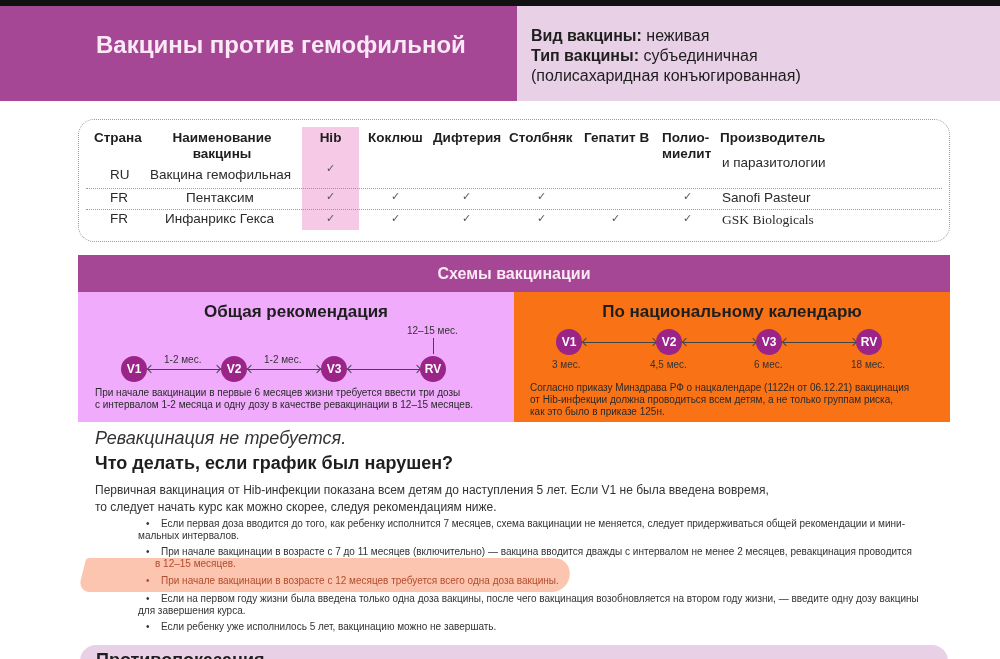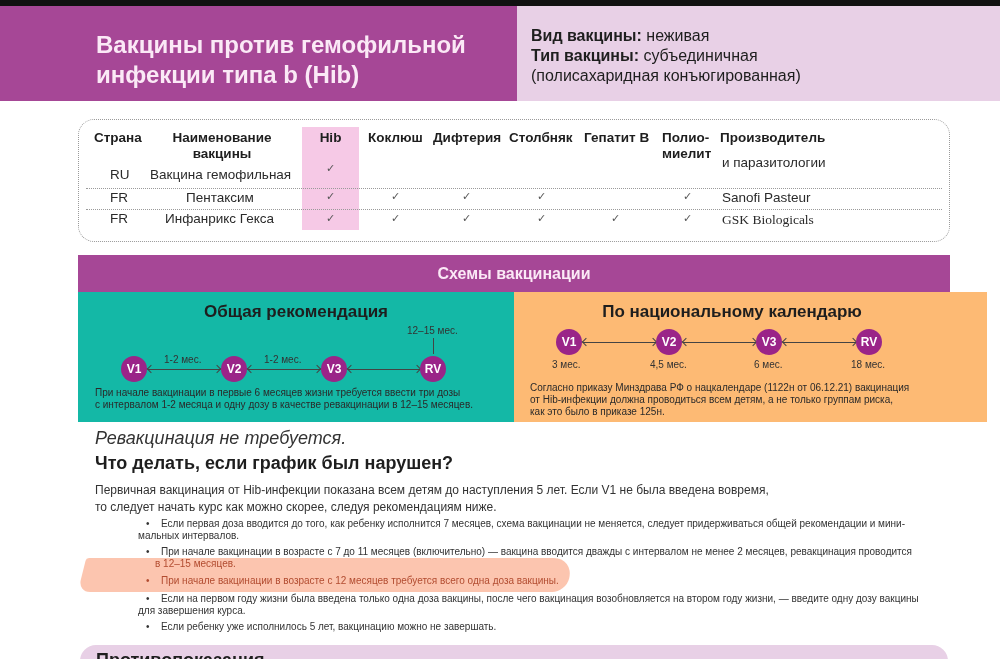--- a/index.html
+++ b/index.html
@@ -15,22 +15,22 @@
   .header-info b { font-weight: bold; }
 
   .table-box { position: absolute; left: 78px; top: 119px; width: 872px; height: 123px; border: 1.5px dotted #9a9a9a; border-radius: 16px; }
   .hib-col { position: absolute; left: 302px; top: 127px; width: 57px; height: 103px; background: #f6c9e6; }
   .th { position: absolute; font-size: 13.5px; font-weight: bold; color: #1e1e1e; line-height: 16px; text-align: center; }
   .td { position: absolute; font-size: 13.5px; color: #2a2a2a; line-height: 16px; }
   .check { position: absolute; font-size: 11px; color: #555; }
   .row-sep { position: absolute; left: 86px; width: 856px; border-top: 1.5px dotted #9a9a9a; }
 
   .schemes-header { position: absolute; left: 78px; top: 255px; width: 872px; height: 37px; background: #a64796; color: #fbe9f6; font-size: 16px; font-weight: bold; text-align: center; line-height: 37px; }
-  .scheme-left { position: absolute; left: 78px; top: 292px; width: 436px; height: 130px; background: #14b8a6; }
-  .scheme-right { position: absolute; left: 514px; top: 292px; width: 473px; height: 130px; background: #fdba74; }
+  .scheme-left { position: absolute; left: 78px; top: 292px; width: 436px; height: 130px; background: #f0abfc; }
+  .scheme-right { position: absolute; left: 514px; top: 292px; width: 436px; height: 130px; background: #f97316; }
   .scheme-title { position: absolute; width: 436px; text-align: center; top: 10px; font-size: 17px; font-weight: bold; color: #1e1e1e; }
   .dose { position: absolute; width: 26px; height: 26px; border-radius: 50%; background: #9a2488; color: #fff; font-size: 12px; font-weight: bold; text-align: center; line-height: 26px; }
   .arrow { position: absolute; height: 1px; background: #444; }
   .arrow::before { content: ""; position: absolute; left: 0; top: -3px; width: 5px; height: 5px; border-left: 1px solid #444; border-bottom: 1px solid #444; transform: rotate(45deg); }
   .arrow::after { content: ""; position: absolute; right: 0; top: -3px; width: 5px; height: 5px; border-right: 1px solid #444; border-top: 1px solid #444; transform: rotate(45deg); }
   .interval { position: absolute; font-size: 10px; color: #333; }
   .tick-line { position: absolute; width: 1px; background: #444; }
   .scheme-note { position: absolute; font-size: 10px; color: #2a2a2a; line-height: 12px; }
 
   .revac { position: absolute; left: 95px; top: 428px; font-size: 18px; font-style: italic; color: #333; }
@@ -46,21 +46,20 @@
   .contra-title { position: absolute; left: 16px; top: 5px; font-size: 18px; font-weight: bold; color: #1e1e1e; }
 </style>
 </head>
 <body>
 
 <div class="top-bar"></div>
 
 <div class="header-left">
   <div class="header-title">
     <div>Вакцины против гемофильной</div>
-    <div>инфекции типа b (Hib)</div>
   </div>
 </div>
 <div class="header-right">
   <div class="header-info">
     <div><b>Вид вакцины:</b><span> неживая</span></div>
     <div><b>Тип вакцины:</b><span> субъединичная</span></div>
     <div>(полисахаридная конъюгированная)</div>
   </div>
 </div>
 

